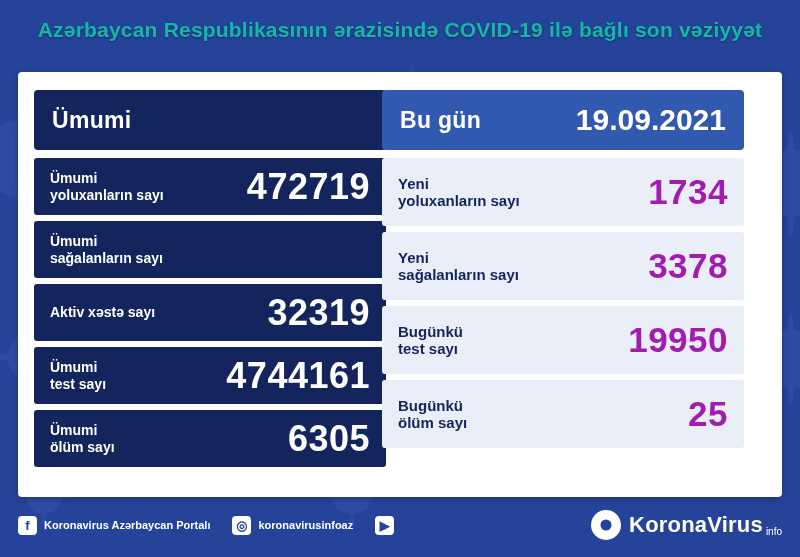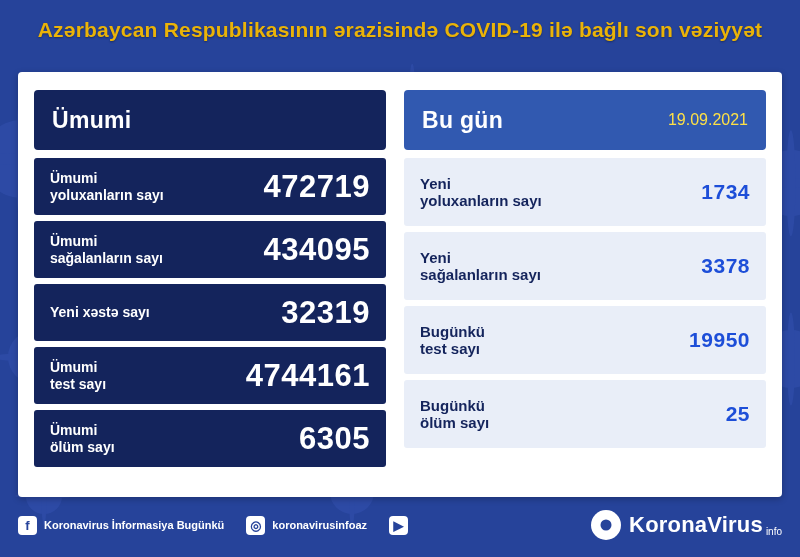--- a/index.html
+++ b/index.html
@@ -50,62 +50,62 @@
   .v5 { width: 58px; height: 58px; left: 762px; top: 330px; }
   .v6 { width: 40px; height: 40px; left: 392px; top: 76px; }
   .v7 { width: 36px; height: 36px; left: 26px; top: 478px; }
 
   
   .title-bar {
     position: absolute;
     left: 0; top: 18px;
     width: 800px;
     text-align: center;
-    color: #eab308;
+    color: #14b8a6;
     font-size: 21px;
     font-weight: bold;
     letter-spacing: 0.2px;
     text-shadow: 0 1px 2px rgba(0,0,0,0.35);
   }
 
   
   .panel {
     position: absolute;
     left: 18px; top: 72px;
     width: 764px; height: 425px;
     background: #ffffff;
     border-radius: 4px;
     box-shadow: 0 2px 6px rgba(0,0,0,0.25);
   }
 
   .column { position: absolute; }
   .col-left { left: 16px; top: 18px; width: 352px; }
-  .col-right { left: 386px; top: 18px; width: 362px; }
+  .col-right { left: 364px; top: 18px; width: 362px; }
 
   
   .col-header {
     border-radius: 4px;
     height: 60px;
     display: flex;
     align-items: center;
     padding: 0 18px;
     color: #ffffff;
   }
   .header-dark { background: #14245c; }
   .header-mid { background: #3159b0; }
   .col-header .label {
     font-size: 23px;
     font-weight: bold;
     letter-spacing: 0.3px;
   }
   .col-header .date {
     margin-left: auto;
-    font-size: 16px;
-    font-weight: normal;
-    color: #fde047;
+    font-size: 30px;
+    font-weight: bold;
+    color: #ffffff;
   }
 
   
   .rows { margin-top: 8px; }
   .row {
     display: flex;
     align-items: center;
     justify-content: space-between;
     padding: 0 16px;
     margin-bottom: 6px;
@@ -115,25 +115,25 @@
   .row-light { background: #e9eef8; color: #14245c; height: 68px; }
 
   .row .rlabel {
     font-size: 14px;
     font-weight: bold;
     line-height: 1.15;
     white-space: pre-line;
   }
   .row-light .rlabel { font-size: 15px; }
   .row .rvalue {
-    font-size: 31px;
+    font-size: 36px;
     font-weight: bold;
     letter-spacing: 0.5px;
   }
-  .row-light .rvalue { font-size: 21px; color: #1d4ed8; }
+  .row-light .rvalue { font-size: 35px; color: #a21caf; }
 
   
   .footer {
     position: absolute;
     left: 18px; top: 505px;
     width: 764px; height: 40px;
     display: flex;
     align-items: center;
   }
   .social {
@@ -222,24 +222,23 @@
       </div>
       <div class="rows">
         <div class="row row-dark">
           <span class="rlabel">Ümumi
 yoluxanların sayı</span>
           <span class="rvalue">472719</span>
         </div>
         <div class="row row-dark">
           <span class="rlabel">Ümumi
 sağalanların sayı</span>
-          <span class="rvalue">434095</span>
-        </div>
-        <div class="row row-dark">
-          <span class="rlabel">Yeni xəstə sayı</span>
+        </div>
+        <div class="row row-dark">
+          <span class="rlabel">Aktiv xəstə sayı</span>
           <span class="rvalue">32319</span>
         </div>
         <div class="row row-dark">
           <span class="rlabel">Ümumi
 test sayı</span>
           <span class="rvalue">4744161</span>
         </div>
         <div class="row row-dark">
           <span class="rlabel">Ümumi
 ölüm sayı</span>
@@ -276,21 +275,21 @@
         </div>
       </div>
     </div>
 
   </div>
 
   <div class="footer">
 
     <div class="social">
       <span class="sicon">f</span>
-      <span class="stext">Koronavirus İnformasiya Bugünkü</span>
+      <span class="stext">Koronavirus Azərbaycan Portalı</span>
     </div>
 
     <div class="social">
       <span class="sicon">◎</span>
       <span class="stext">koronavirusinfoaz</span>
     </div>
 
     <div class="social">
       <span class="sicon">▶</span>
     </div>

